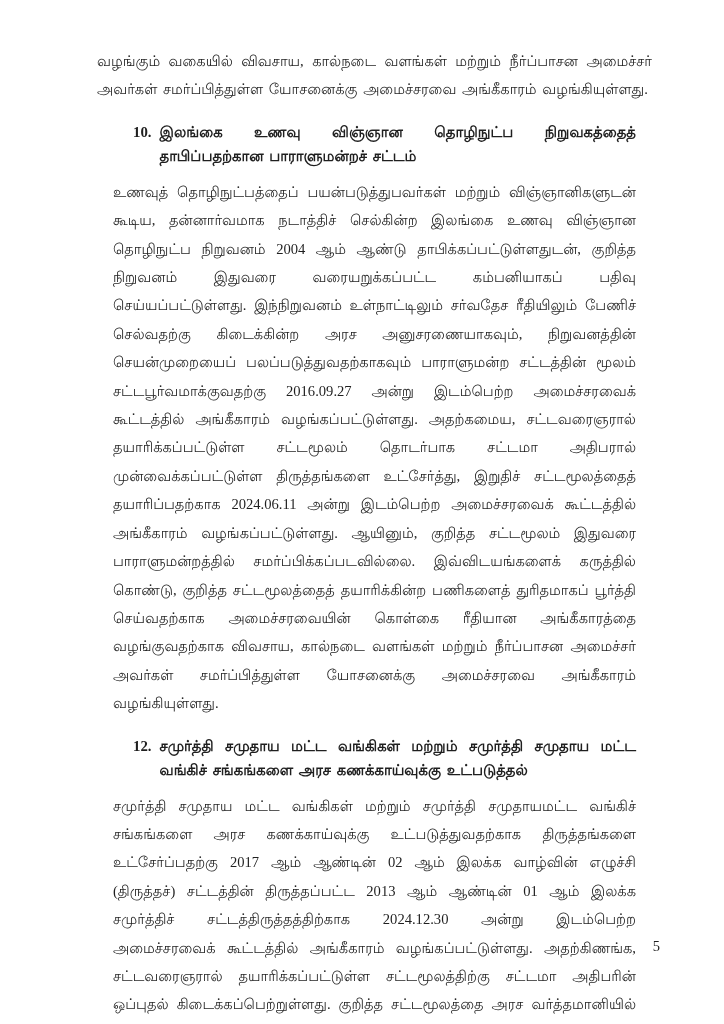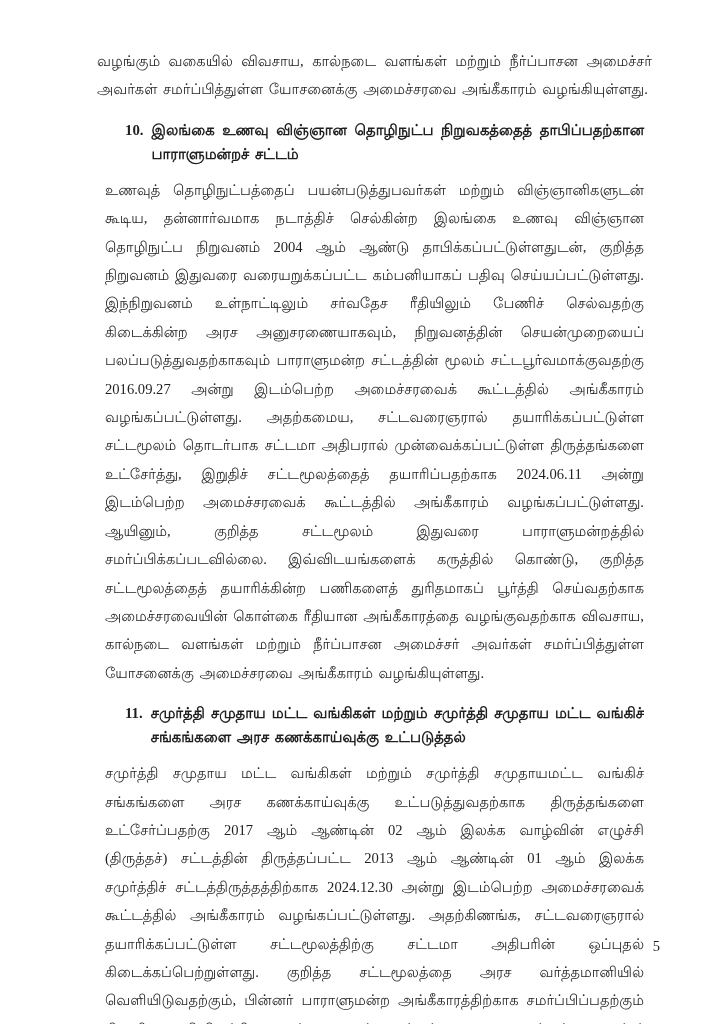--- a/index.html
+++ b/index.html
@@ -26,21 +26,21 @@
     background: #ffffff;
   }
   .para {
     font-size: 14.6px;
     line-height: 28.4px;
     text-align: justify;
     margin: 0;
     word-spacing: 2px;
   }
   .section {
-    margin: 8px;
+    margin: 16px;
   }
   .section-heading {
     display: flex;
     align-items: flex-start;
     font-weight: bold;
     font-size: 14.8px;
     line-height: 24px;
     margin: 14px 0 10px 20px;
   }
   .section-number {
@@ -75,21 +75,21 @@
   <div class="section">
     <div class="section-heading">
       <span class="section-number">10.</span>
       <span class="section-heading-text">இலங்கை உணவு விஞ்ஞான தொழிநுட்ப நிறுவகத்தைத் தாபிப்பதற்கான பாராளுமன்றச் சட்டம்</span>
     </div>
     <p class="para section-body">உணவுத் தொழிநுட்பத்தைப் பயன்படுத்துபவர்கள் மற்றும் விஞ்ஞானிகளுடன் கூடிய, தன்னார்வமாக நடாத்திச் செல்கின்ற இலங்கை உணவு விஞ்ஞான தொழிநுட்ப நிறுவனம் 2004 ஆம் ஆண்டு தாபிக்கப்பட்டுள்ளதுடன், குறித்த நிறுவனம் இதுவரை வரையறுக்கப்பட்ட கம்பனியாகப் பதிவு செய்யப்பட்டுள்ளது. இந்நிறுவனம் உள்நாட்டிலும் சர்வதேச ரீதியிலும் பேணிச் செல்வதற்கு கிடைக்கின்ற அரச அனுசரணையாகவும், நிறுவனத்தின் செயன்முறையைப் பலப்படுத்துவதற்காகவும் பாராளுமன்ற சட்டத்தின் மூலம் சட்டபூர்வமாக்குவதற்கு 2016.09.27 அன்று இடம்பெற்ற அமைச்சரவைக் கூட்டத்தில் அங்கீகாரம் வழங்கப்பட்டுள்ளது. அதற்கமைய, சட்டவரைஞரால் தயாரிக்கப்பட்டுள்ள சட்டமூலம் தொடர்பாக சட்டமா அதிபரால் முன்வைக்கப்பட்டுள்ள திருத்தங்களை உட்சேர்த்து, இறுதிச் சட்டமூலத்தைத் தயாரிப்பதற்காக 2024.06.11 அன்று இடம்பெற்ற அமைச்சரவைக் கூட்டத்தில் அங்கீகாரம் வழங்கப்பட்டுள்ளது. ஆயினும், குறித்த சட்டமூலம் இதுவரை பாராளுமன்றத்தில் சமர்ப்பிக்கப்படவில்லை. இவ்விடயங்களைக் கருத்தில் கொண்டு, குறித்த சட்டமூலத்தைத் தயாரிக்கின்ற பணிகளைத் துரிதமாகப் பூர்த்தி செய்வதற்காக அமைச்சரவையின் கொள்கை ரீதியான அங்கீகாரத்தை வழங்குவதற்காக விவசாய, கால்நடை வளங்கள் மற்றும் நீர்ப்பாசன அமைச்சர் அவர்கள் சமர்ப்பித்துள்ள யோசனைக்கு அமைச்சரவை அங்கீகாரம் வழங்கியுள்ளது.</p>
   </div>
 
   <div class="section">
     <div class="section-heading">
-      <span class="section-number">11.</span>
+      <span class="section-number">12.</span>
       <span class="section-heading-text">சமுர்த்தி சமுதாய மட்ட வங்கிகள் மற்றும் சமுர்த்தி சமுதாய மட்ட வங்கிச் சங்கங்களை அரச கணக்காய்வுக்கு உட்படுத்தல்</span>
     </div>
     <p class="para section-body">சமுர்த்தி சமுதாய மட்ட வங்கிகள் மற்றும் சமுர்த்தி சமுதாயமட்ட வங்கிச் சங்கங்களை அரச கணக்காய்வுக்கு உட்படுத்துவதற்காக திருத்தங்களை உட்சேர்ப்பதற்கு 2017 ஆம் ஆண்டின் 02 ஆம் இலக்க வாழ்வின் எழுச்சி (திருத்தச்) சட்டத்தின் திருத்தப்பட்ட 2013 ஆம் ஆண்டின் 01 ஆம் இலக்க சமுர்த்திச் சட்டத்திருத்தத்திற்காக 2024.12.30 அன்று இடம்பெற்ற அமைச்சரவைக் கூட்டத்தில் அங்கீகாரம் வழங்கப்பட்டுள்ளது. அதற்கிணங்க, சட்டவரைஞரால் தயாரிக்கப்பட்டுள்ள சட்டமூலத்திற்கு சட்டமா அதிபரின் ஒப்புதல் கிடைக்கப்பெற்றுள்ளது. குறித்த சட்டமூலத்தை அரச வர்த்தமானியில் வெளியிடுவதற்கும், பின்னர் பாராளுமன்ற அங்கீகாரத்திற்காக சமர்ப்பிப்பதற்கும் கிராமிய அபிவிருத்தி, சமூகப் பாதுகாப்பு மற்றும் சமூக வலுவூட்டல் அமைச்சர் அவர்கள் சமர்ப்பித்துள்ள யோசனைக்கு அமைச்சரவை அங்கீகாரம் வழங்கியுள்ளது.</p>
   </div>
 
   <div class="page-number">5</div>
 
 </div>
 
 </body></html>

